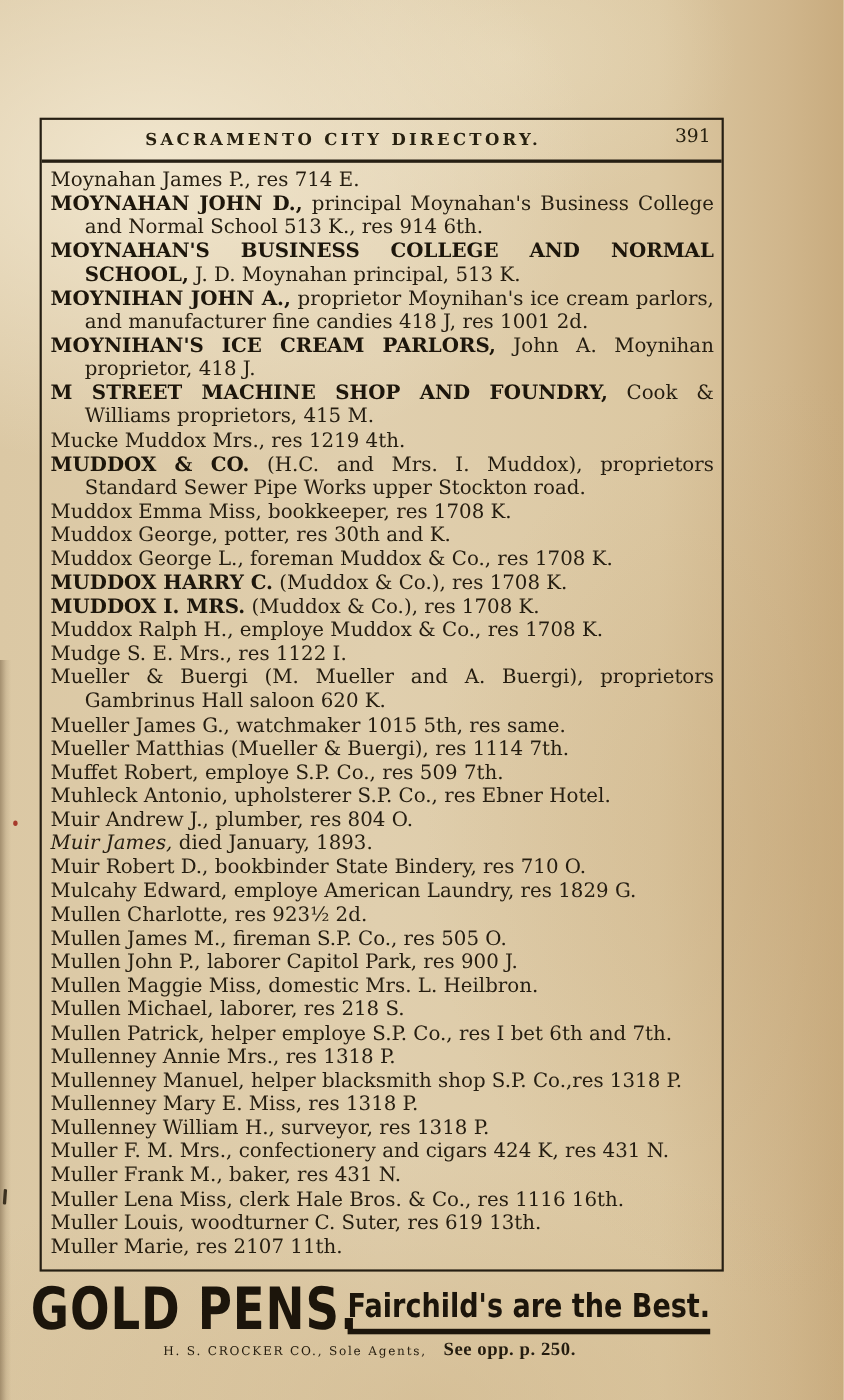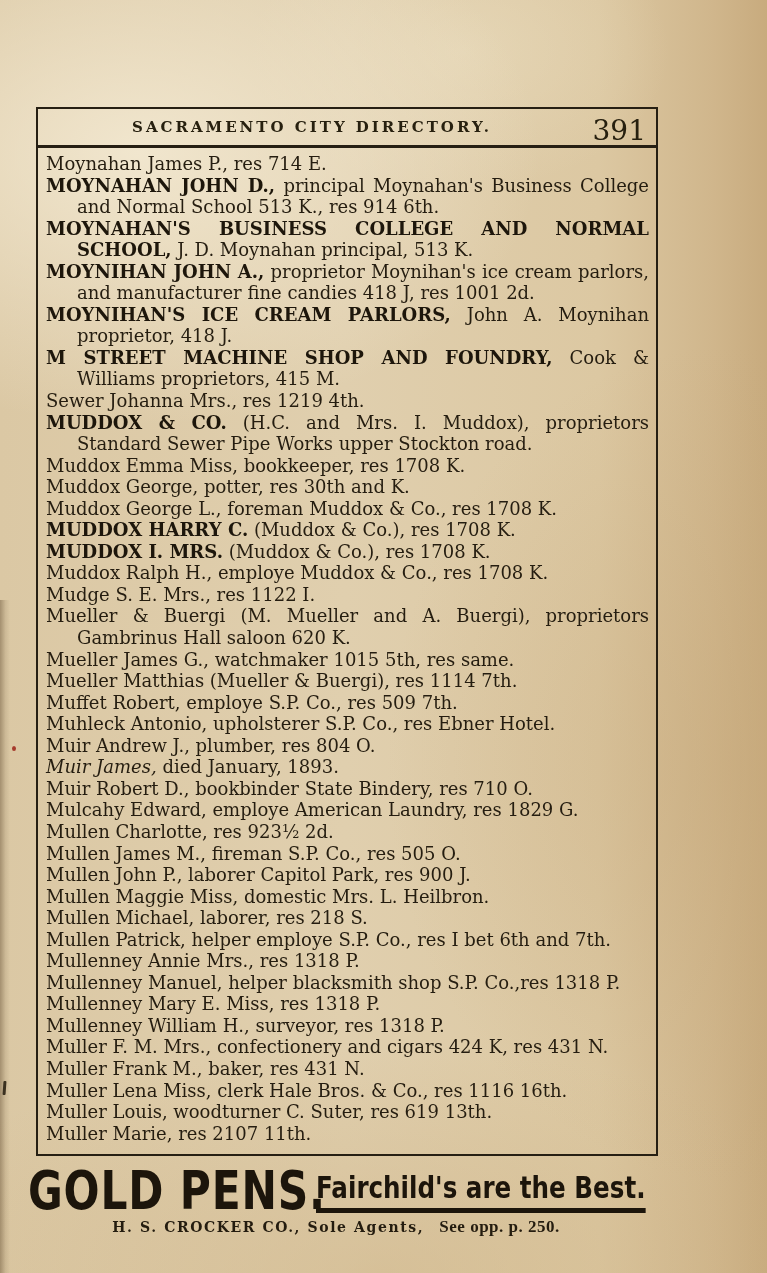--- a/index.html
+++ b/index.html
@@ -48,21 +48,21 @@
   .page-title {
     position: absolute; left: 0; right: 70px; top: 9px;
     text-align: center;
     font-size: 15px; font-weight: bold;
     letter-spacing: 3px;
     color: #27200f;
     white-space: nowrap;
   }
   .page-number {
     position: absolute; right: 10px; top: 5px;
-    font-size: 28px;
+    font-size: 17px;
     color: #27200f;
   }
   .entries {
     padding: 5px 7px 0 8px;
   }
   .entry {
     margin: 0;
     padding-left: 31px;
     text-indent: -31px;
     font-size: 18px;
@@ -94,21 +94,21 @@
     white-space: nowrap;
   }
   .agents-line {
     position: absolute; left: 36px; top: 1217px; width: 600px;
     text-align: center;
     color: #241c0f;
     white-space: nowrap;
   }
   .crocker-text {
     font-family: "DejaVu Serif", serif;
-    font-weight: bold; font-size: 14px;
+    font-weight: normal; font-size: 11px;
     letter-spacing: 1.6px;
   }
   .see-opp-text {
     font-family: Liberation Serif, serif;
     font-weight: bold; font-size: 17px;
     letter-spacing: 0.5px;
     margin-left: 10px;
   }
 </style>
 </head>
@@ -124,21 +124,21 @@
       <div class="page-title">SACRAMENTO CITY DIRECTORY.</div>
       <div class="page-number">391</div>
     </div>
     <div class="entries" id="entries">
         <p class="entry"><span class="lead normal">Moynahan James P.,</span><span class="rest"> res 714 E.</span></p>
         <p class="entry"><span class="lead bold">MOYNAHAN JOHN D.,</span><span class="rest"> principal Moynahan's Business College and Normal School 513 K., res 914 6th.</span></p>
         <p class="entry"><span class="lead bold">MOYNAHAN'S BUSINESS COLLEGE AND NORMAL SCHOOL,</span><span class="rest"> J. D. Moynahan principal, 513 K.</span></p>
         <p class="entry"><span class="lead bold">MOYNIHAN JOHN A.,</span><span class="rest"> proprietor Moynihan's ice cream parlors, and manufacturer fine candies 418 J, res 1001 2d.</span></p>
         <p class="entry"><span class="lead bold">MOYNIHAN'S ICE CREAM PARLORS,</span><span class="rest"> John A. Moynihan proprietor, 418 J.</span></p>
         <p class="entry"><span class="lead bold">M STREET MACHINE SHOP AND FOUNDRY,</span><span class="rest"> Cook &amp; Williams proprietors, 415 M.</span></p>
-        <p class="entry"><span class="lead normal">Sewer Johanna Mrs.,</span><span class="rest"> res 1219 4th.</span></p>
+        <p class="entry"><span class="lead normal">Mucke Muddox Mrs.,</span><span class="rest"> res 1219 4th.</span></p>
         <p class="entry"><span class="lead bold">MUDDOX &amp; CO.</span><span class="rest"> (H.C. and Mrs. I. Muddox), proprietors Standard Sewer Pipe Works upper Stockton road.</span></p>
         <p class="entry"><span class="lead normal">Muddox Emma Miss,</span><span class="rest"> bookkeeper, res 1708 K.</span></p>
         <p class="entry"><span class="lead normal">Muddox George,</span><span class="rest"> potter, res 30th and K.</span></p>
         <p class="entry"><span class="lead normal">Muddox George L.,</span><span class="rest"> foreman Muddox &amp; Co., res 1708 K.</span></p>
         <p class="entry"><span class="lead bold">MUDDOX HARRY C.</span><span class="rest"> (Muddox &amp; Co.), res 1708 K.</span></p>
         <p class="entry"><span class="lead bold">MUDDOX I. MRS.</span><span class="rest"> (Muddox &amp; Co.), res 1708 K.</span></p>
         <p class="entry"><span class="lead normal">Muddox Ralph H.,</span><span class="rest"> employe Muddox &amp; Co., res 1708 K.</span></p>
         <p class="entry"><span class="lead normal">Mudge S. E. Mrs.,</span><span class="rest"> res 1122 I.</span></p>
         <p class="entry"><span class="lead normal">Mueller &amp; Buergi</span><span class="rest"> (M. Mueller and A. Buergi), proprietors Gambrinus Hall saloon 620 K.</span></p>
         <p class="entry"><span class="lead normal">Mueller James G.,</span><span class="rest"> watchmaker 1015 5th, res same.</span></p>

